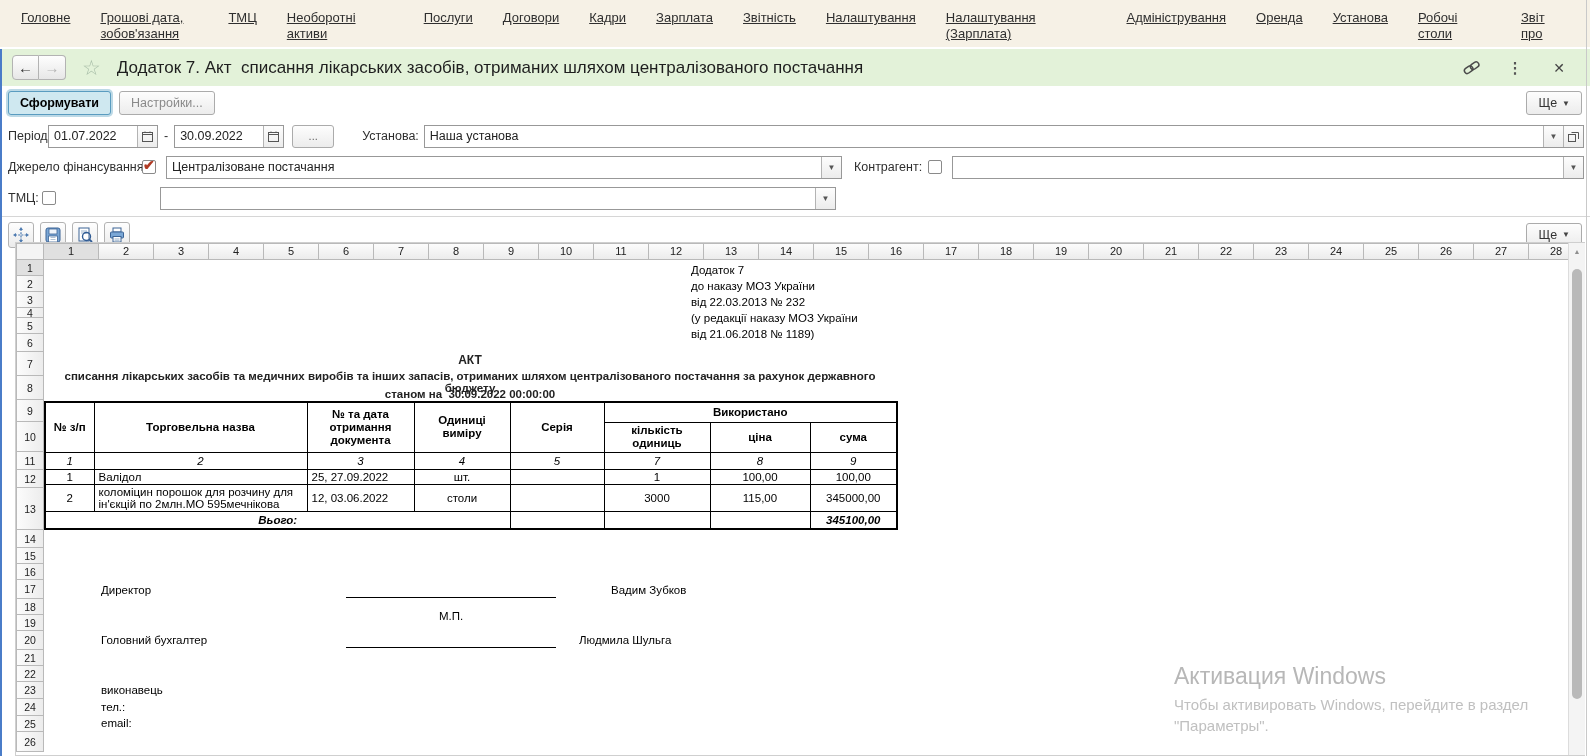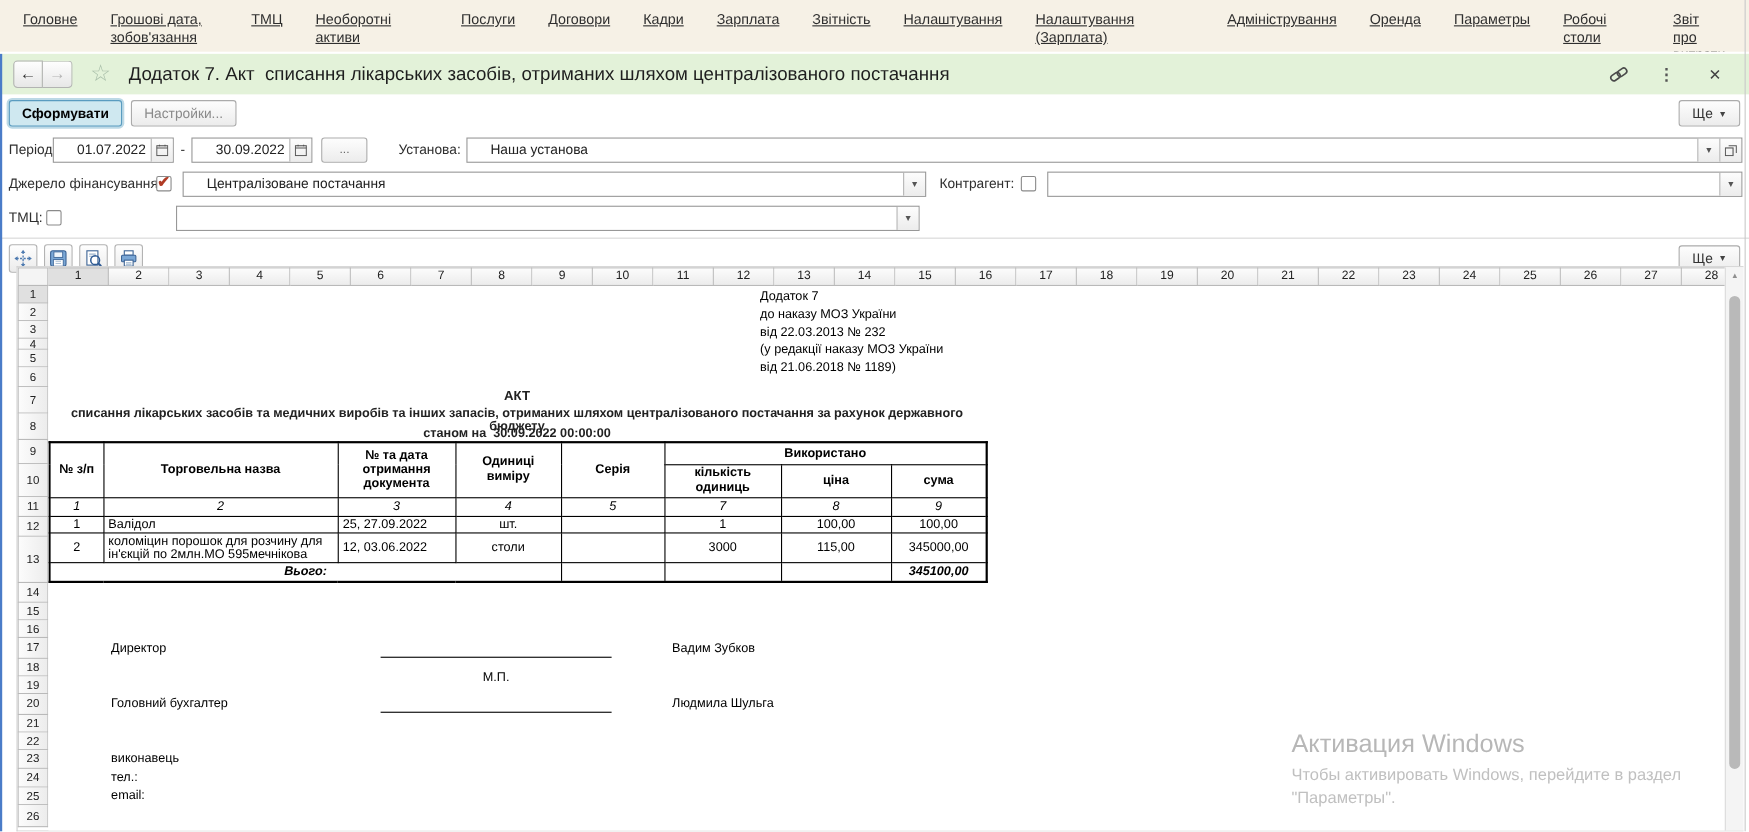--- a/index.html
+++ b/index.html
@@ -52,21 +52,21 @@
   .btn.more { margin-left:auto; display:flex; align-items:center; gap:5px; }
   .caret { font-size:8px; color:#444; }
   
   .filters { padding:4px 6px 6px 8px; display:flex; flex-direction:column; gap:7px; background:#fff; }
   .frow { display:flex; align-items:center; height:24px; }
   .flabel { font-size:12.5px; color:#2f2f2f; white-space:nowrap; }
   .input, .select {
     border:1px solid #989898; height:23px; background:#fff; display:flex; align-items:stretch;
     font-size:12.5px; overflow:hidden;
   }
-  .input .val, .select .val { flex:1; display:flex; align-items:center; padding:0 5px; white-space:nowrap; overflow:hidden;margin-left:16px; }
+  .input .val, .select .val { flex:1; display:flex; align-items:center; padding:0 5px; white-space:nowrap; overflow:hidden; }
   .sq-btn {
     width:20px; border-left:1px solid #b3b3b3; background:linear-gradient(#fdfdfd,#ececec);
     display:flex; align-items:center; justify-content:center; cursor:pointer; flex:0 0 auto;
   }
   .dd-caret { font-size:8px; color:#555; }
   .checkbox {
     width:14px; height:14px; border:1px solid #8a8a8a; background:#fff; position:relative;
     flex:0 0 auto; cursor:pointer; border-radius:2px;
   }
   .checkbox.checked::after {
@@ -126,21 +126,21 @@
     <div class="menu-item">Необоротні активи</div>
     <div class="menu-item">Послуги</div>
     <div class="menu-item">Договори</div>
     <div class="menu-item">Кадри</div>
     <div class="menu-item">Зарплата</div>
     <div class="menu-item">Звітність</div>
     <div class="menu-item">Налаштування</div>
     <div class="menu-item">Налаштування (Зарплата)</div>
     <div class="menu-item">Адміністрування</div>
     <div class="menu-item">Оренда</div>
-    <div class="menu-item">Параметры</div>
+    <div class="menu-item">Установа</div>
     <div class="menu-item">Робочі столи</div>
     <div class="menu-item">Звіт про витрати</div>
   </div>
 
 <div class="accent-left"></div>
 <div class="win-right-border"></div>
 
 <div class="titlebar">
   <div class="nav-group">
     <div class="nav-btn back">
@@ -436,21 +436,21 @@
       </tr>
     </tbody>
       </table>
 
     <div class="abs sig-label" style="left:57px; top:324px;">Директор</div>
     <div class="abs sig-line" style="left:302px; top:326px;"></div>
     <div class="abs sig-label" style="left:567px; top:324px;">Вадим Зубков</div>
     <div class="abs sig-label" style="left:302px; top:350px; width:210px; text-align:center;">М.П.</div>
     <div class="abs sig-label" style="left:57px; top:374px;">Головний бухгалтер</div>
     <div class="abs sig-line" style="left:302px; top:376px;"></div>
-    <div class="abs sig-label" style="left:567px; top:374px;">Людмила Шульга</div>
+    <div class="abs sig-label" style="left:535px; top:374px;">Людмила Шульга</div>
     <div class="abs sig-label" style="left:57px; top:424px;">виконавець</div>
     <div class="abs sig-label" style="left:57px; top:441px;">тел.:</div>
     <div class="abs sig-label" style="left:57px; top:457px;">email:</div>
 
     <div class="abs" style="left:1130px; top:403px; width:430px;">
       <div class="wm1">Активация Windows</div>
       <div class="wm2" style="margin-top:4px;">Чтобы активировать Windows, перейдите в раздел</div>
       <div class="wm2">"Параметры".</div>
     </div>
   </div>

